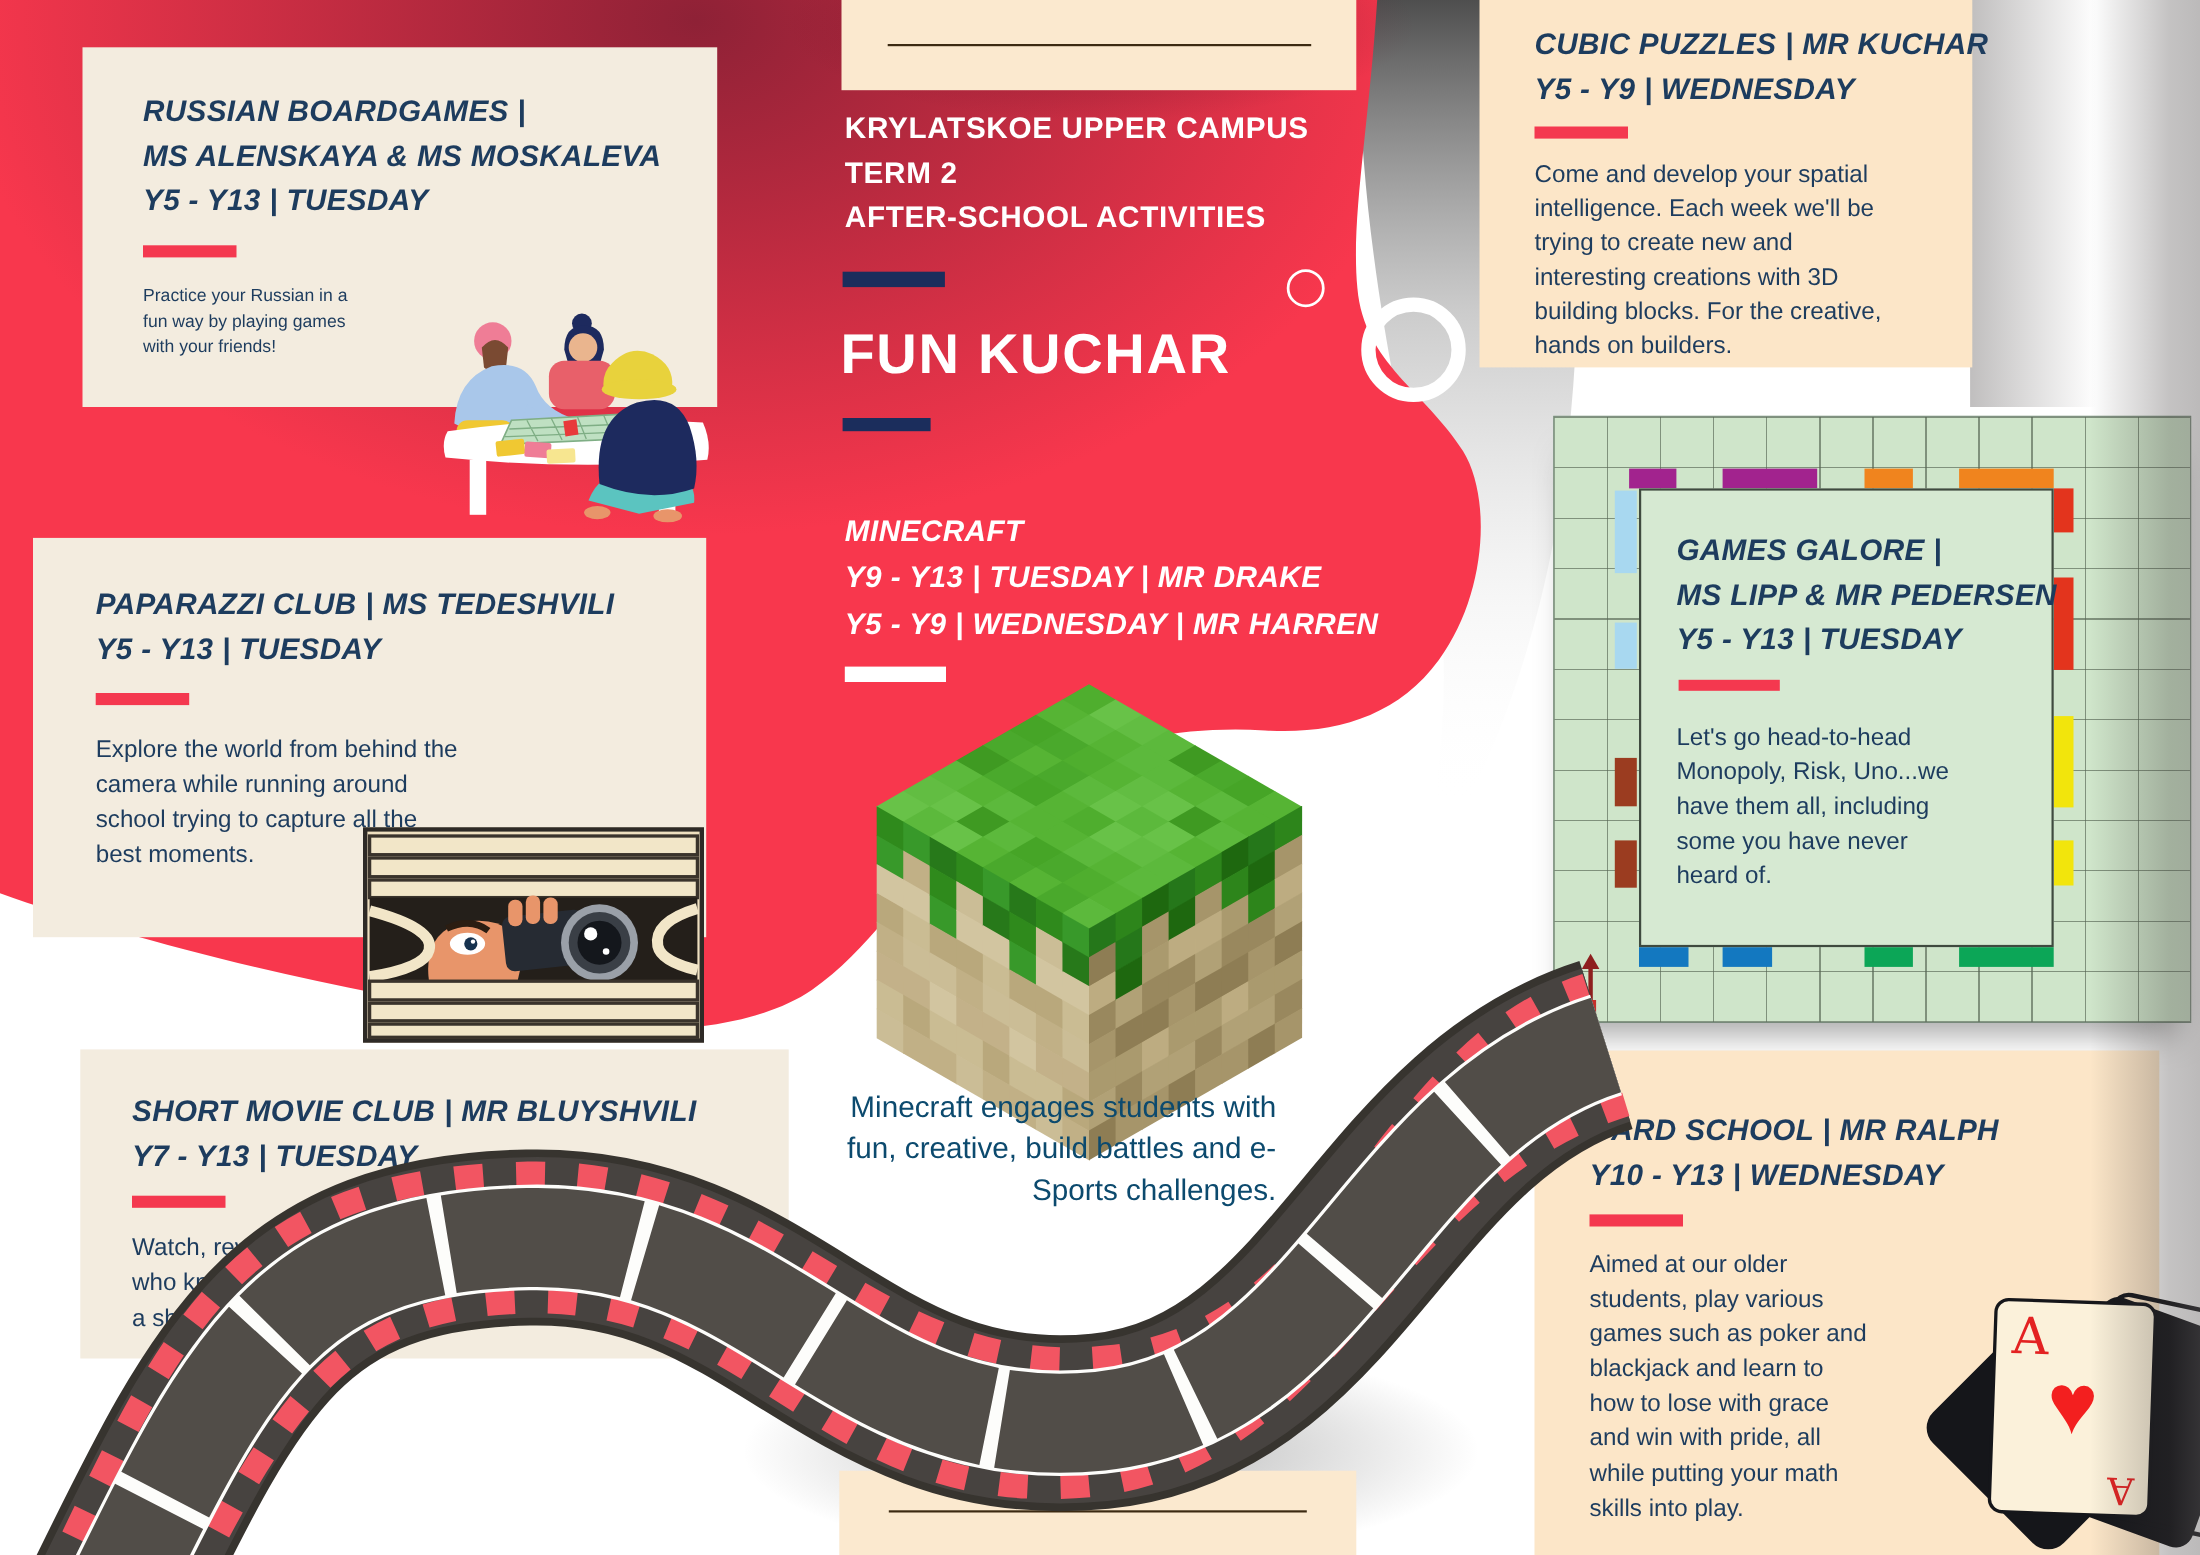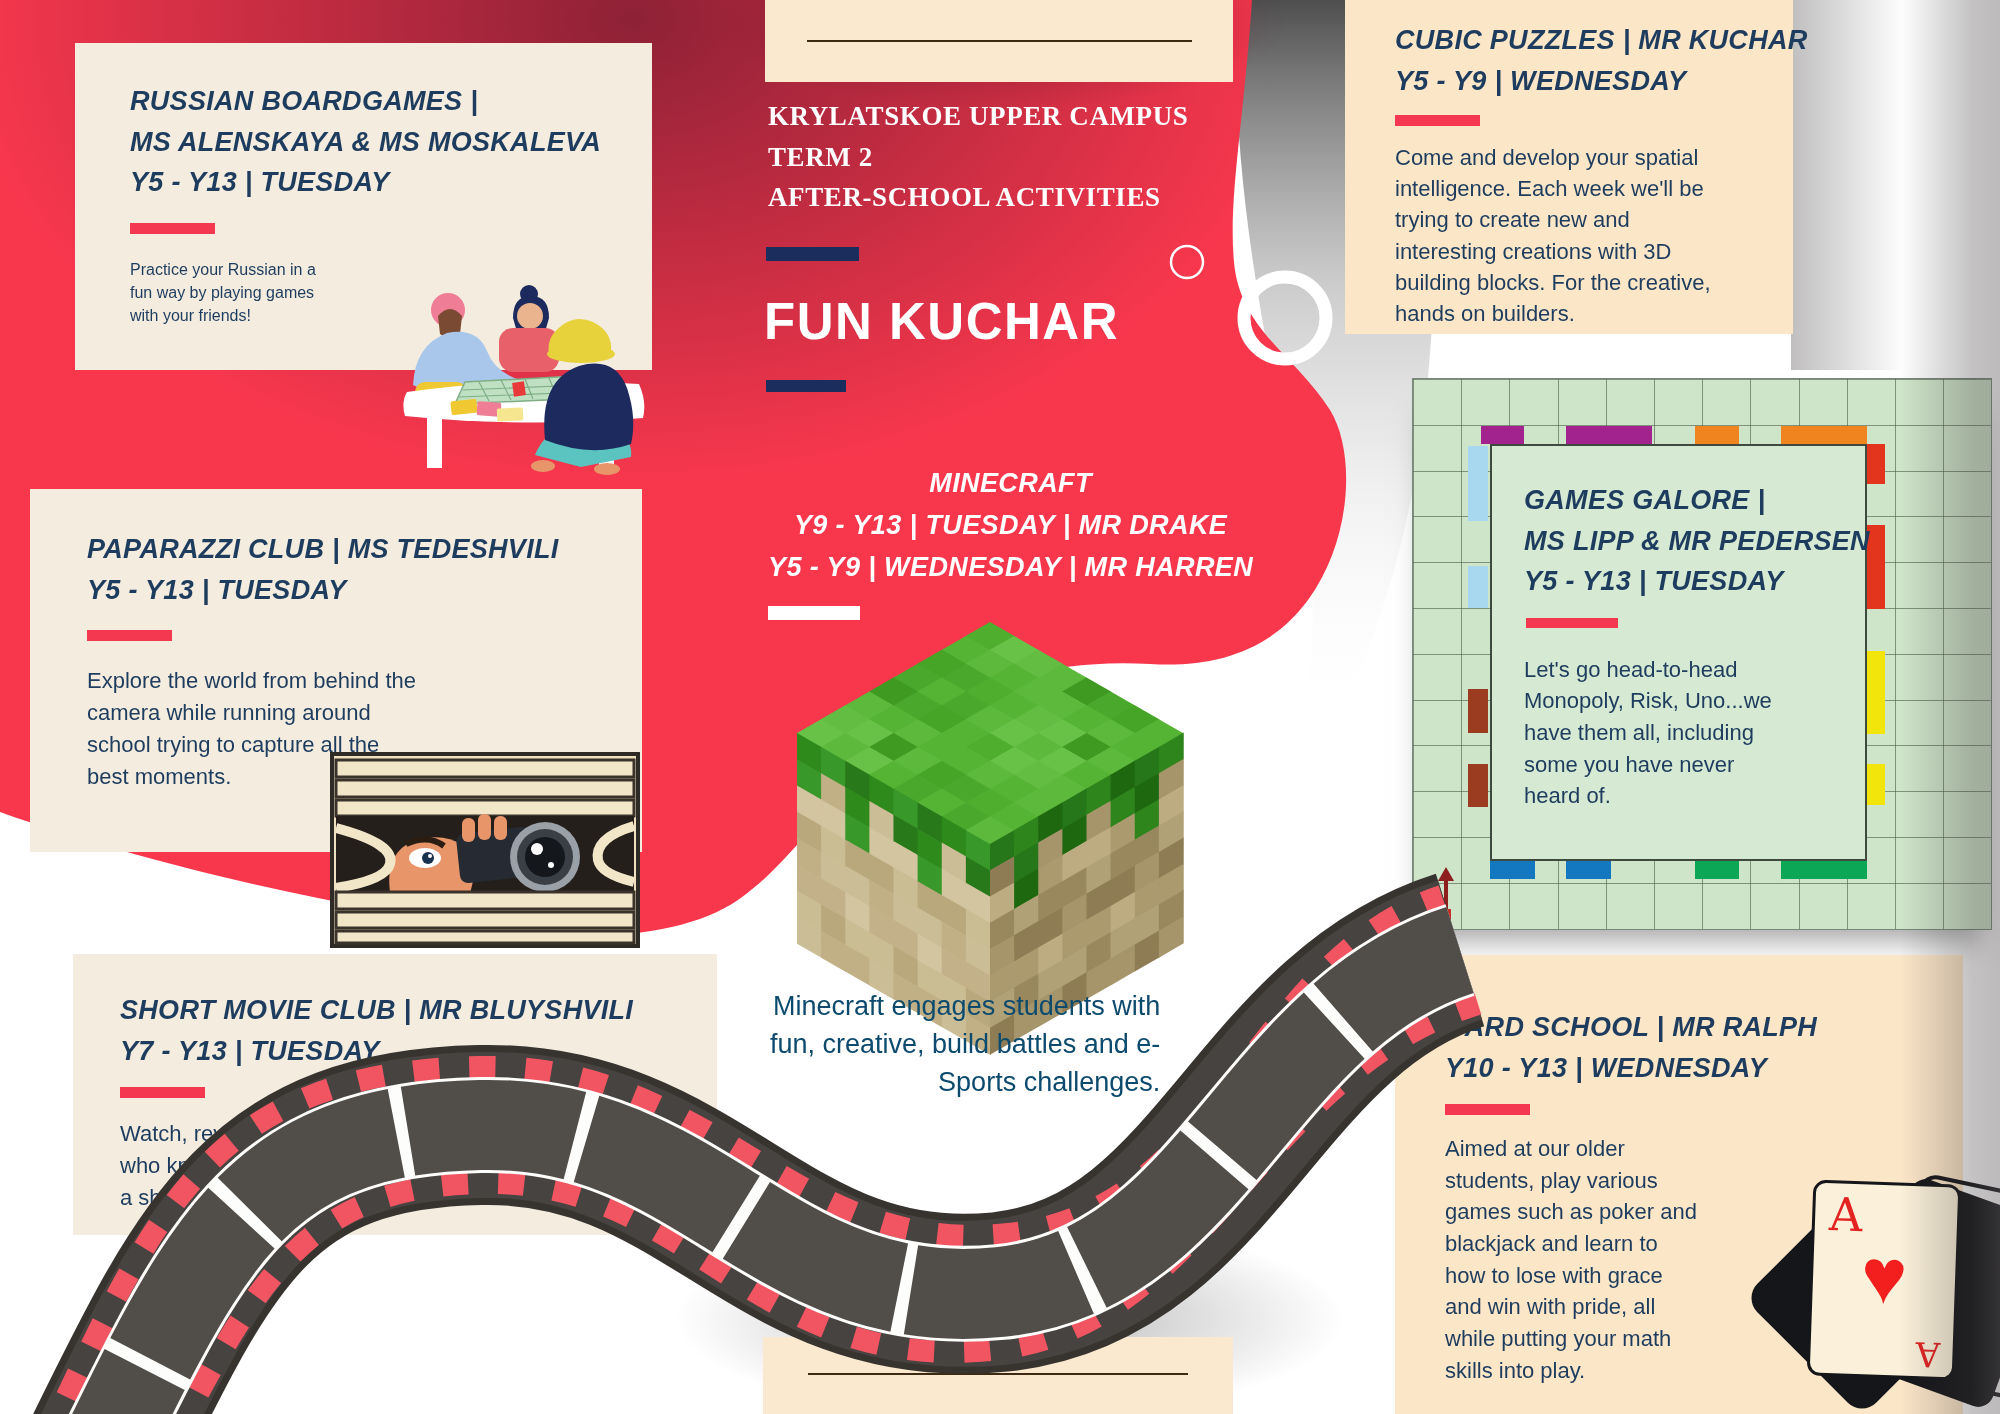--- a/index.html
+++ b/index.html
@@ -15,24 +15,24 @@
   .card--peach{background:#fce6c8;}
   .club-title{font-style:italic;font-weight:bold;font-size:27px;line-height:1.5;letter-spacing:.3px;white-space:nowrap;}
   .redbar{height:11px;width:85px;background:#f4384f;margin:20px 0 24px 0;}
   .club-body{font-size:22px;line-height:1.46;}
   .club-body .ln{white-space:nowrap;}
 
   
   .note-box{position:absolute;background:#fbe9cf;}
   .note-line{border-top:2.5px solid #3c2a12;width:385px;margin:40px auto 0 auto;}
   .campus{position:absolute;left:768px;top:96px;color:#fff;font-weight:bold;font-size:27px;line-height:1.5;letter-spacing:.6px;}
-  .campus div{white-space:nowrap;font-family:Liberation Serif, serif;}
+  .campus div{white-space:nowrap;}
   .navybar{position:absolute;background:#1b2d5c;}
   .fun-title{position:absolute;left:764px;top:292px;color:#fff;font-weight:bold;font-size:51px;letter-spacing:1.5px;white-space:nowrap;}
-  .mc-head{position:absolute;left:768px;top:462px;color:#fff;font-weight:bold;font-style:italic;font-size:27px;line-height:1.56;letter-spacing:.4px;text-align:center;}
+  .mc-head{position:absolute;left:768px;top:462px;color:#fff;font-weight:bold;font-style:italic;font-size:27px;line-height:1.56;letter-spacing:.4px;}
   .mc-head div{white-space:nowrap;}
   .whitebar{position:absolute;left:768px;top:606px;width:92px;height:14px;background:#fff;}
   .mc-caption{position:absolute;left:770px;top:988px;font-size:27px;line-height:1.4;color:#0c4a6e;text-align:right;}
   .mc-caption .ln{white-space:nowrap;}
 
   
   .board{
     position:absolute;left:1412px;top:378px;width:578px;height:550px;
     background-color:#cfe5ca;
     background-image:

